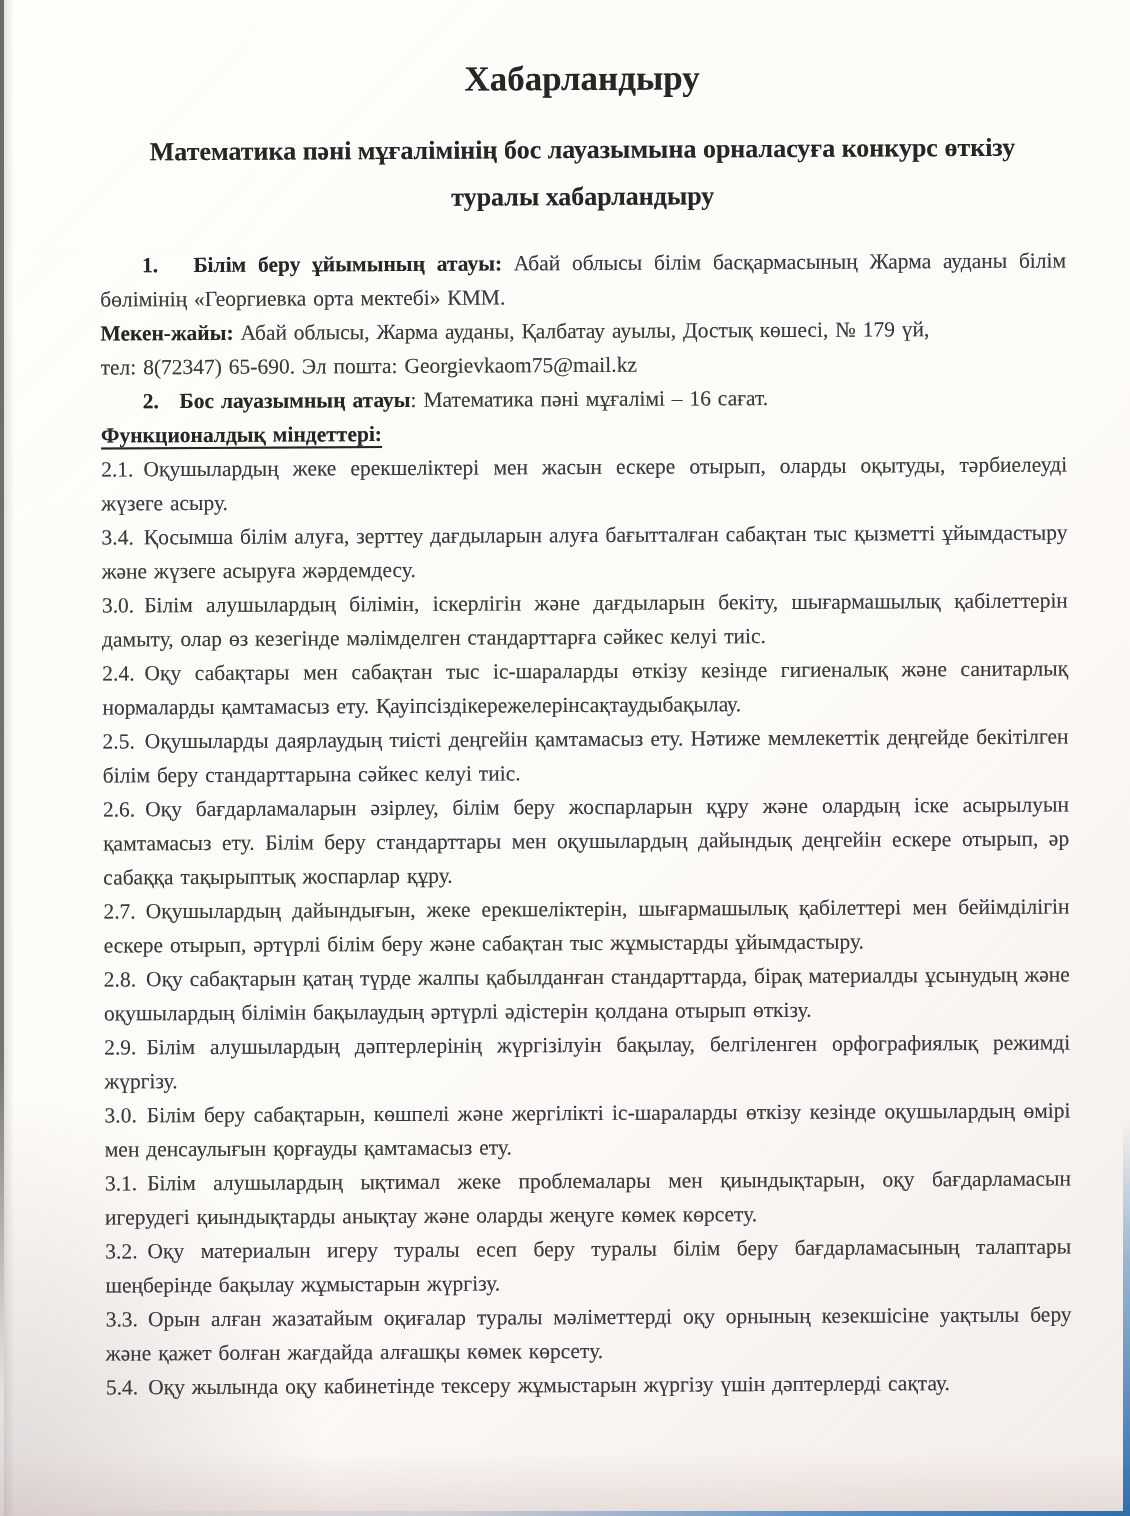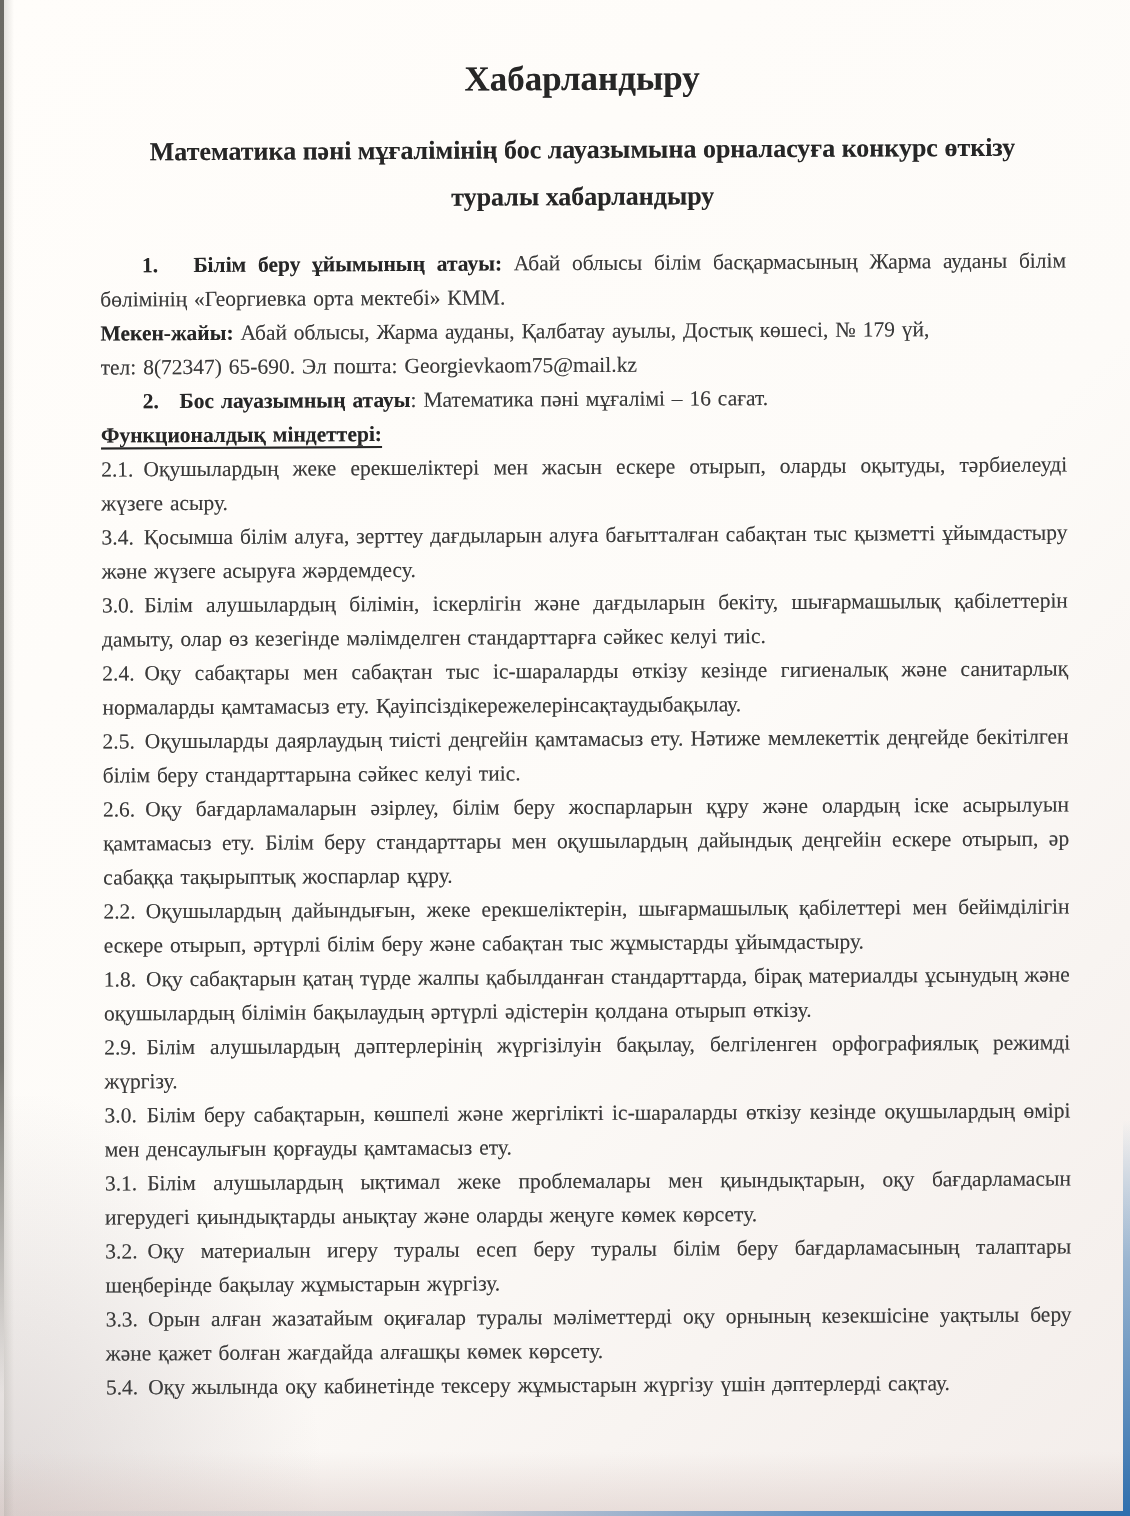--- a/index.html
+++ b/index.html
@@ -93,22 +93,22 @@
     <p class="intro indent"><span class="num">2.</span>&nbsp;&nbsp;&nbsp;<strong>Бос лауазымның атауы</strong><span>: Математика пәні мұғалімі – 16 сағат.</span></p>
 
     <p class="intro"><span class="duties-heading">Функционалдық міндеттері:</span></p>
 
     <p class="duty"><span class="dnum">2.1.</span><span>Оқушылардың жеке ерекшеліктері мен жасын ескере отырып, оларды оқытуды, тәрбиелеуді жүзеге асыру.</span></p>
     <p class="duty"><span class="dnum">3.4.</span><span>Қосымша білім алуға, зерттеу дағдыларын алуға бағытталған сабақтан тыс қызметті ұйымдастыру және жүзеге асыруға жәрдемдесу.</span></p>
     <p class="duty"><span class="dnum">3.0.</span><span>Білім алушылардың білімін, іскерлігін және дағдыларын бекіту, шығармашылық қабілеттерін дамыту, олар өз кезегінде мәлімделген стандарттарға сәйкес келуі тиіс.</span></p>
     <p class="duty"><span class="dnum">2.4.</span><span>Оқу сабақтары мен сабақтан тыс іс-шараларды өткізу кезінде гигиеналық және санитарлық нормаларды қамтамасыз ету. Қауіпсіздікережелерінсақтаудыбақылау.</span></p>
     <p class="duty"><span class="dnum">2.5.</span><span>Оқушыларды даярлаудың тиісті деңгейін қамтамасыз ету. Нәтиже мемлекеттік деңгейде бекітілген білім беру стандарттарына сәйкес келуі тиіс.</span></p>
     <p class="duty"><span class="dnum">2.6.</span><span>Оқу бағдарламаларын әзірлеу, білім беру жоспарларын құру және олардың іске асырылуын қамтамасыз ету. Білім беру стандарттары мен оқушылардың дайындық деңгейін ескере отырып, әр сабаққа тақырыптық жоспарлар құру.</span></p>
-    <p class="duty"><span class="dnum">2.2.</span><span>Оқушылардың дайындығын, жеке ерекшеліктерін, шығармашылық қабілеттері мен бейімділігін ескере отырып, әртүрлі білім беру және сабақтан тыс жұмыстарды ұйымдастыру.</span></p>
-    <p class="duty"><span class="dnum">1.8.</span><span>Оқу сабақтарын қатаң түрде жалпы қабылданған стандарттарда, бірақ материалды ұсынудың және оқушылардың білімін бақылаудың әртүрлі әдістерін қолдана отырып өткізу.</span></p>
+    <p class="duty"><span class="dnum">2.7.</span><span>Оқушылардың дайындығын, жеке ерекшеліктерін, шығармашылық қабілеттері мен бейімділігін ескере отырып, әртүрлі білім беру және сабақтан тыс жұмыстарды ұйымдастыру.</span></p>
+    <p class="duty"><span class="dnum">2.8.</span><span>Оқу сабақтарын қатаң түрде жалпы қабылданған стандарттарда, бірақ материалды ұсынудың және оқушылардың білімін бақылаудың әртүрлі әдістерін қолдана отырып өткізу.</span></p>
     <p class="duty"><span class="dnum">2.9.</span><span>Білім алушылардың дәптерлерінің жүргізілуін бақылау, белгіленген орфографиялық режимді жүргізу.</span></p>
     <p class="duty"><span class="dnum">3.0.</span><span>Білім беру сабақтарын, көшпелі және жергілікті іс-шараларды өткізу кезінде оқушылардың өмірі мен денсаулығын қорғауды қамтамасыз ету.</span></p>
     <p class="duty"><span class="dnum">3.1.</span><span>Білім алушылардың ықтимал жеке проблемалары мен қиындықтарын, оқу бағдарламасын игерудегі қиындықтарды анықтау және оларды жеңуге көмек көрсету.</span></p>
     <p class="duty"><span class="dnum">3.2.</span><span>Оқу материалын игеру туралы есеп беру туралы білім беру бағдарламасының талаптары шеңберінде бақылау жұмыстарын жүргізу.</span></p>
     <p class="duty"><span class="dnum">3.3.</span><span>Орын алған жазатайым оқиғалар туралы мәліметтерді оқу орнының кезекшісіне уақтылы беру және қажет болған жағдайда алғашқы көмек көрсету.</span></p>
     <p class="duty"><span class="dnum">5.4.</span><span>Оқу жылында оқу кабинетінде тексеру жұмыстарын жүргізу  үшін дәптерлерді сақтау.</span></p>
 
   </div>
 
   <div class="edge-left"></div>

